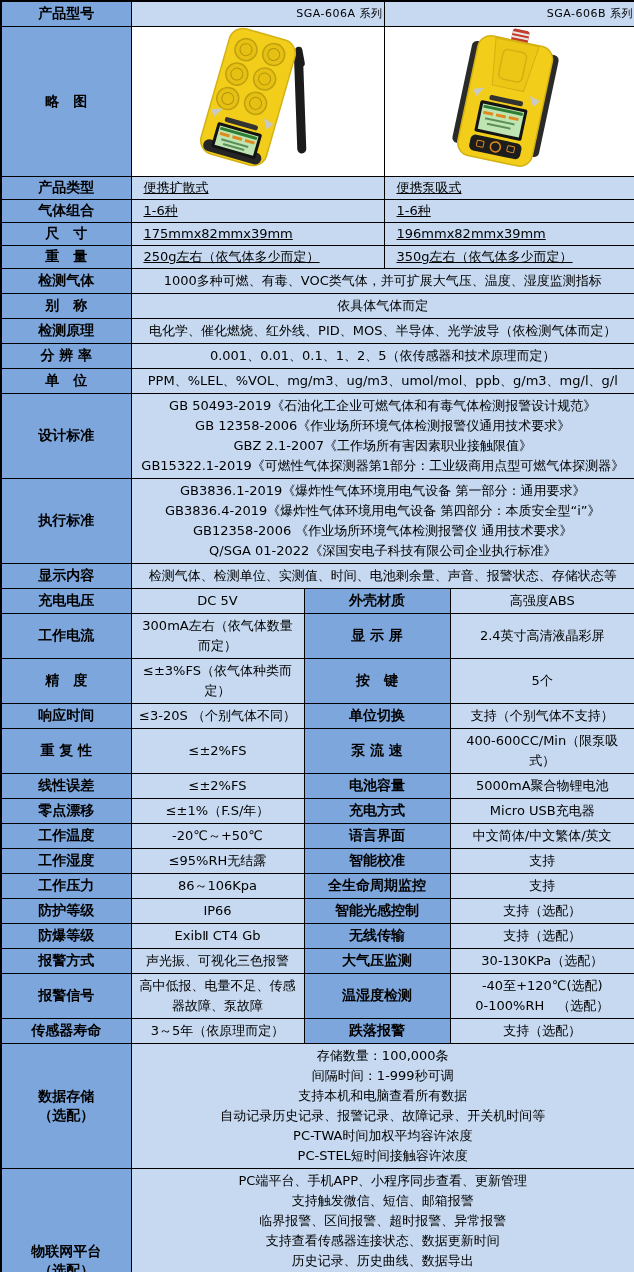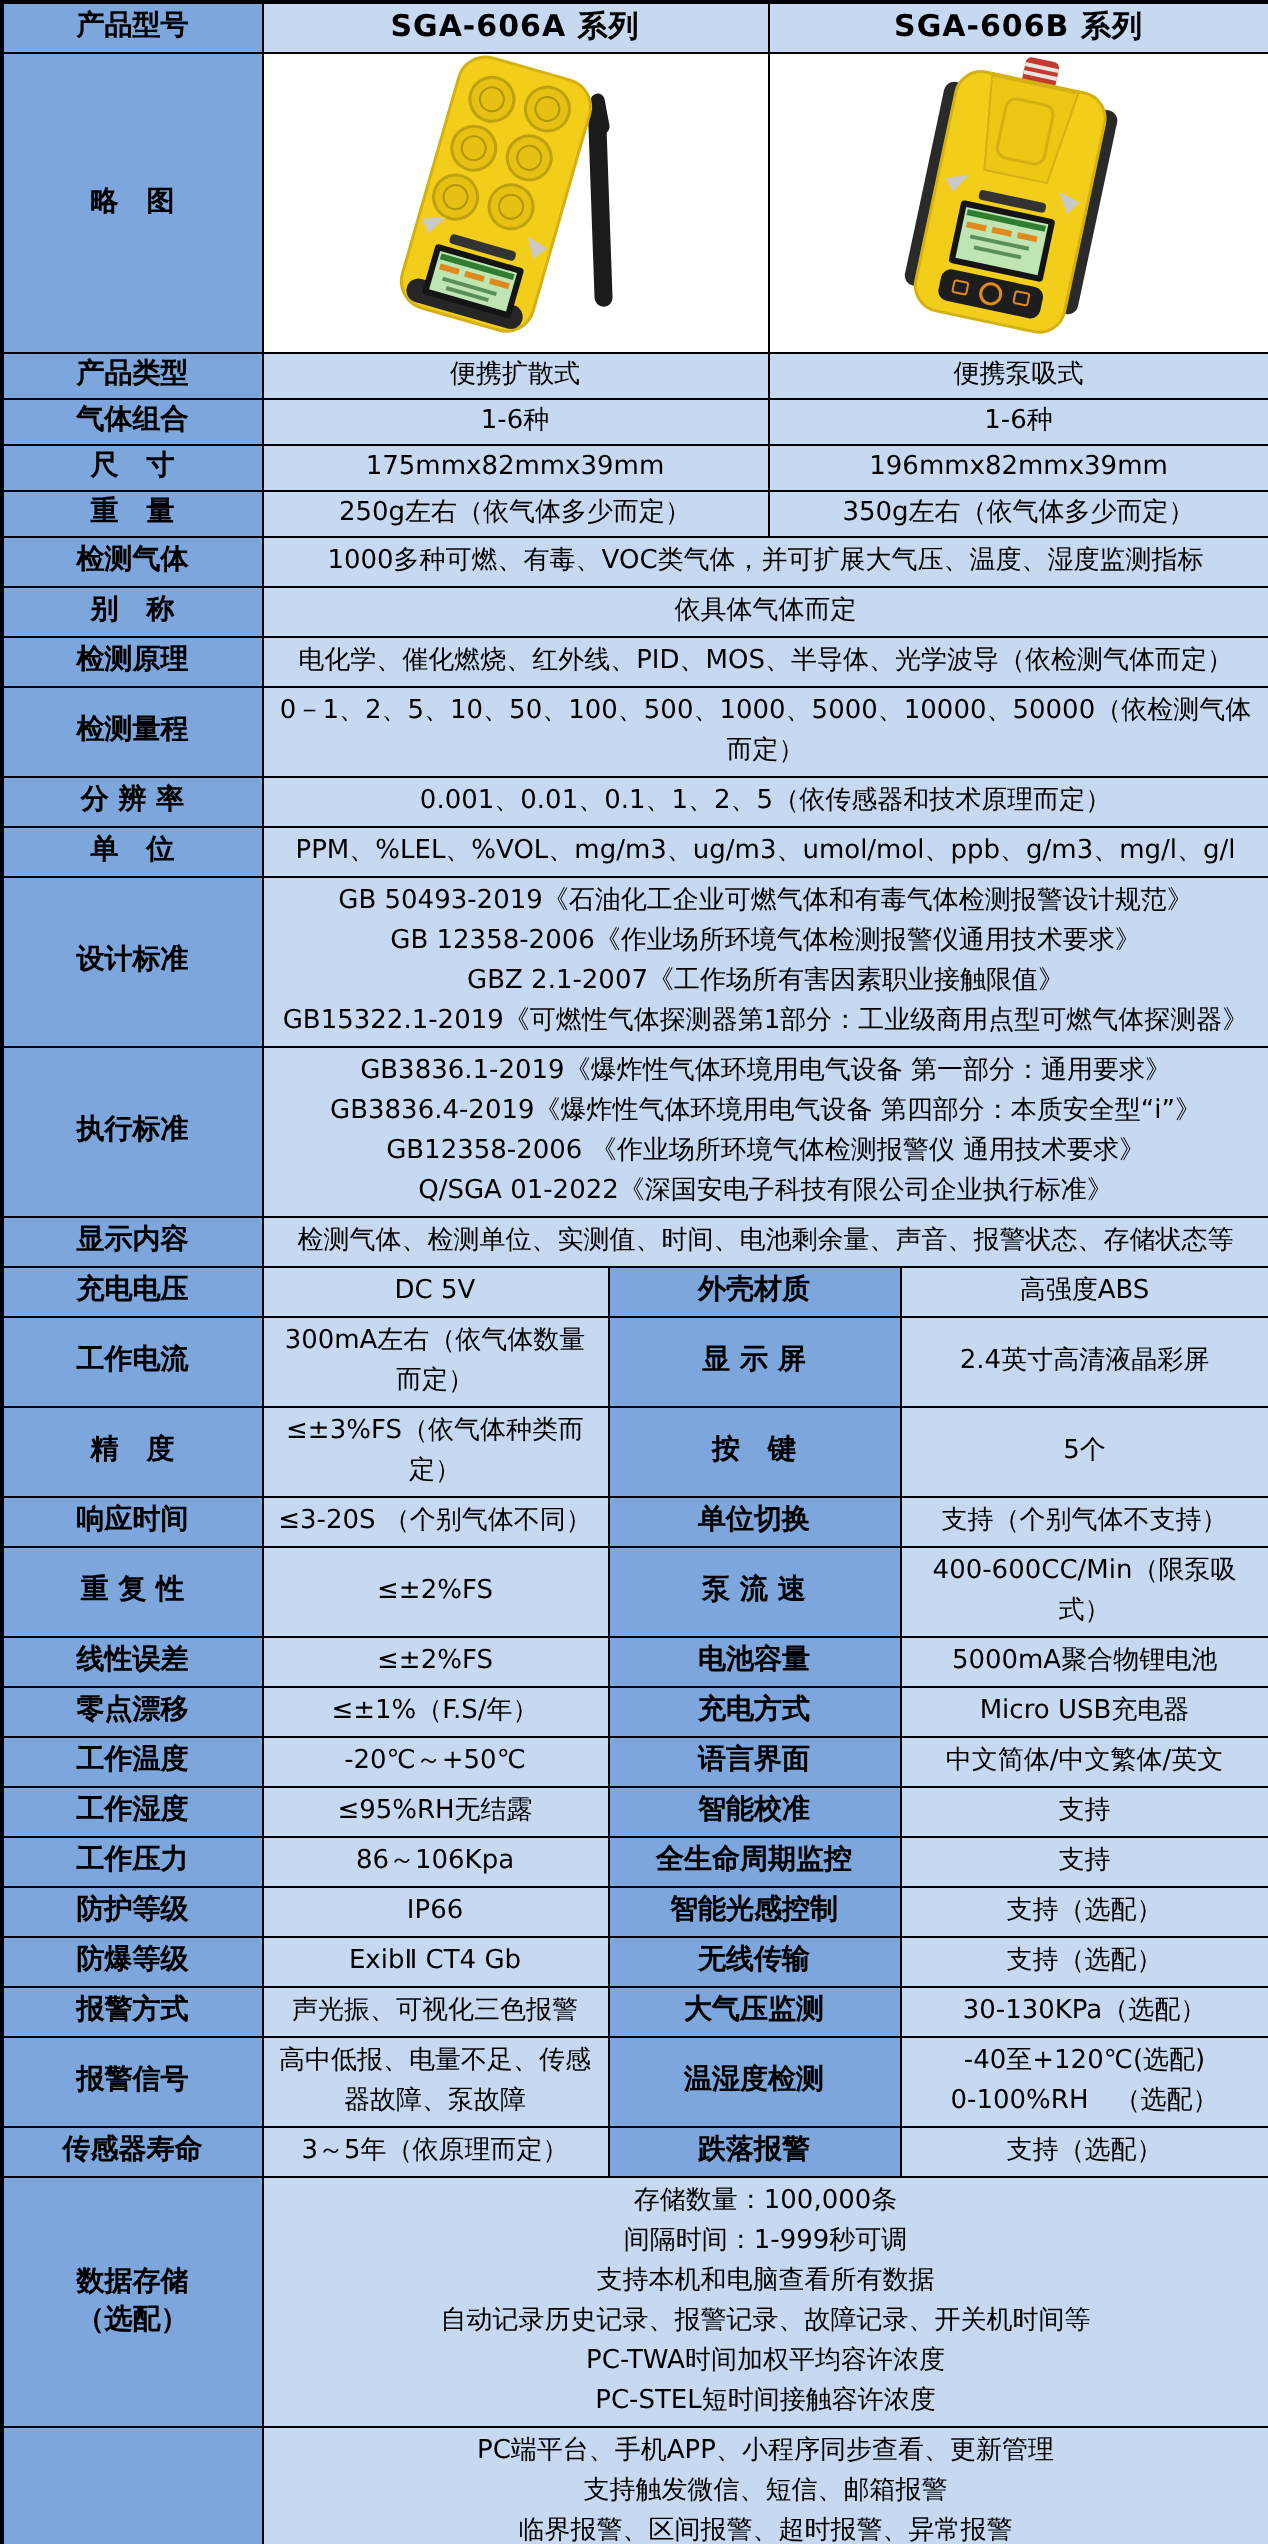--- a/index.html
+++ b/index.html
@@ -39,28 +39,28 @@
     line-height:19px;
   }
   td.val{
     background:var(--value-bg);
     font-size:13px;
     padding:2px 7px;
     text-align:center;
     white-space:pre-line;
     line-height:20px;
   }
-  td.center{text-align:center;padding:1px 2px;}
+  td.center{text-align:left;padding:1px 12px;text-decoration:underline;}
   tr{height:22px;}
   tr.r-hdr{height:25px;}
   th.hdr-val{
     background:var(--value-bg);
-    font-size:15px;
-    font-weight:bold;
-    text-align:center;
+    font-size:11px;
+    font-weight:normal;
+    text-align:right;
     letter-spacing:.5px;
   }
   tr.r-img{height:147px;margin-top:20px;}
   td.img-cell{
     background:var(--image-bg);
     text-align:center;
     vertical-align:middle;
     padding:0;
   }
 </style>
@@ -176,24 +176,20 @@
       </tr>
       <tr class="r-full">
         <th class="lbl">别　称</th>
         <td class="val" colspan="4">依具体气体而定</td>
       </tr>
       <tr class="r-full">
         <th class="lbl">检测原理</th>
         <td class="val" colspan="4">电化学、催化燃烧、红外线、PID、MOS、半导体、光学波导（依检测气体而定）</td>
       </tr>
       <tr class="r-full">
-        <th class="lbl">检测量程</th>
-        <td class="val" colspan="4">0－1、2、5、10、50、100、500、1000、5000、10000、50000（依检测气体而定）</td>
-      </tr>
-      <tr class="r-full">
         <th class="lbl">分 辨 率</th>
         <td class="val" colspan="4">0.001、0.01、0.1、1、2、5（依传感器和技术原理而定）</td>
       </tr>
       <tr class="r-full">
         <th class="lbl">单　位</th>
         <td class="val" colspan="4">PPM、%LEL、%VOL、mg/m3、ug/m3、umol/mol、ppb、g/m3、mg/l、g/l</td>
       </tr>
       <tr class="r-full">
         <th class="lbl">设计标准</th>
         <td class="val" colspan="4">GB 50493-2019《石油化工企业可燃气体和有毒气体检测报警设计规范》

